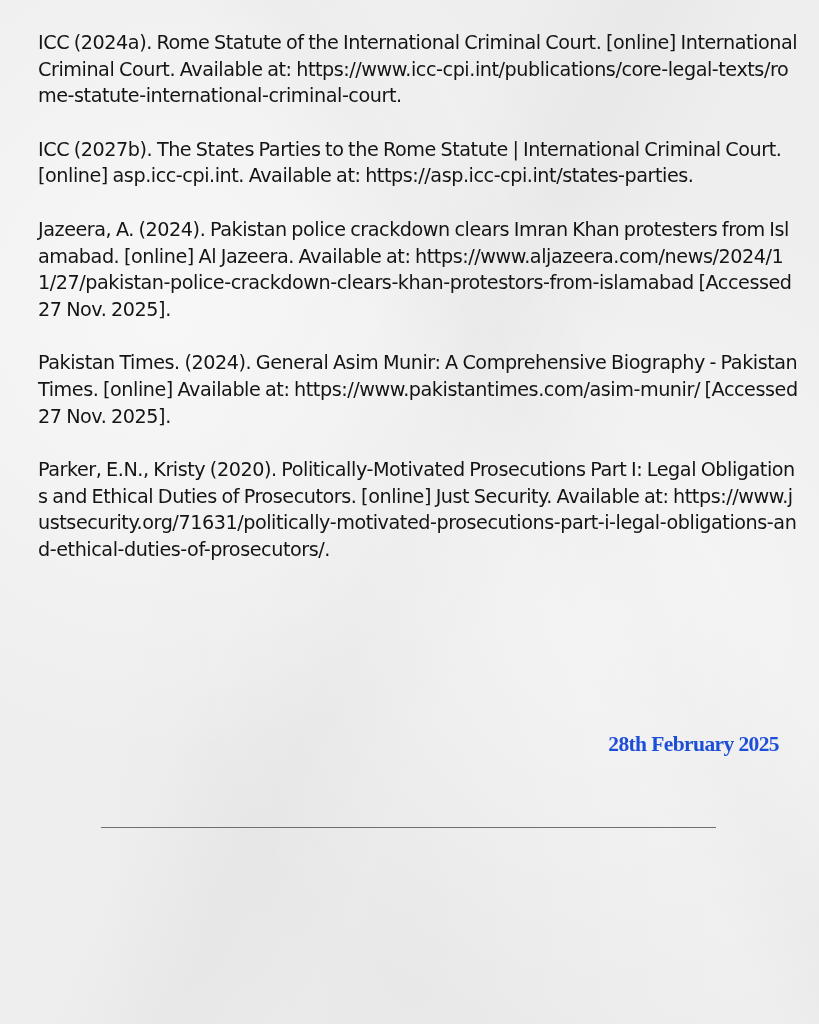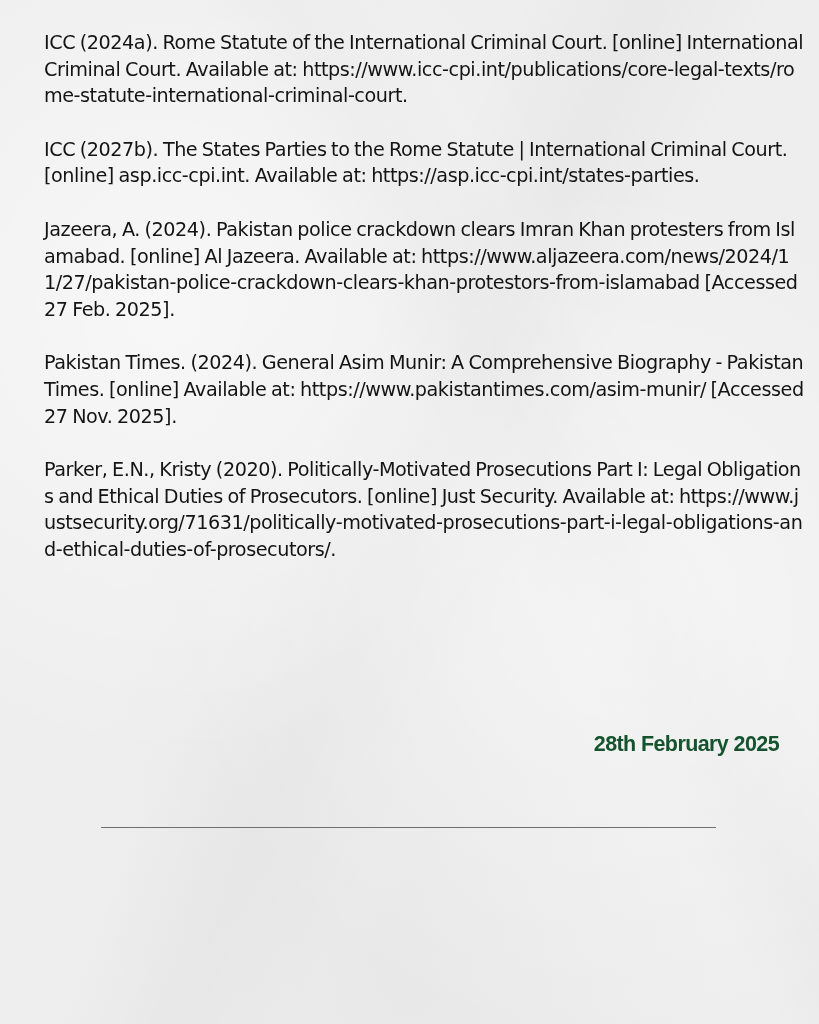--- a/index.html
+++ b/index.html
@@ -16,61 +16,61 @@
       radial-gradient(ellipse at 75% 60%, rgba(255,255,255,0.45) 0%, rgba(255,255,255,0) 50%),
       radial-gradient(ellipse at 50% 90%, rgba(220,220,220,0.35) 0%, rgba(220,220,220,0) 55%),
       linear-gradient(115deg, rgba(0,0,0,0) 40%, rgba(0,0,0,0.025) 50%, rgba(0,0,0,0) 60%),
       linear-gradient(60deg, rgba(0,0,0,0) 55%, rgba(0,0,0,0.02) 62%, rgba(0,0,0,0) 70%);
     position: relative;
     font-family: "DejaVu Sans", sans-serif;
     color: #141414;
   }
   .refs {
     position: absolute;
-    left: 44px;
+    left: 38px;
     top: 30px;
     width: 760px;
   }
   .ref {
     font-size: 19.2px;
     line-height: 26.6px;
     letter-spacing: -0.45px;
     word-spacing: -1px;
     margin: 0 0 27px 0;
     word-break: break-all;
     hyphens: none;
   }
   .signature {
     position: absolute;
     right: 40px;
     top: 729px;
     text-align: right;
-    font-family: Liberation Sans, sans-serif;
+    font-family: Liberation Serif, serif;
     font-weight: bold;
     font-size: 21.5px;
     line-height: 31px;
     letter-spacing: -0.6px;
-    color: #14532d;
+    color: #1d4ed8;
   }
   .divider {
     position: absolute;
     left: 101px;
     top: 827px;
     width: 615px;
     height: 0;
     border-top: 1.6px solid #6f6f6f;
   }
 </style>
 </head>
 <body>
 
 <div class="refs">
   <p class="ref">ICC (2024a). Rome Statute of the International Criminal Court. [online] International Criminal Court. Available at: https://www.icc-cpi.int/publications/core-legal-texts/rome-statute-international-criminal-court.</p>
   <p class="ref">ICC (2027b). The States Parties to the Rome Statute | International Criminal Court. [online] asp.icc-cpi.int. Available at: https://asp.icc-cpi.int/states-parties.</p>
-  <p class="ref">Jazeera, A. (2024). Pakistan police crackdown clears Imran Khan protesters from Islamabad. [online] Al Jazeera. Available at: https://www.aljazeera.com/news/2024/11/27/pakistan-police-crackdown-clears-khan-protestors-from-islamabad [Accessed 27 Feb. 2025].</p>
+  <p class="ref">Jazeera, A. (2024). Pakistan police crackdown clears Imran Khan protesters from Islamabad. [online] Al Jazeera. Available at: https://www.aljazeera.com/news/2024/11/27/pakistan-police-crackdown-clears-khan-protestors-from-islamabad [Accessed 27 Nov. 2025].</p>
   <p class="ref">Pakistan Times. (2024). General Asim Munir: A Comprehensive Biography - Pakistan Times. [online] Available at: https://www.pakistantimes.com/asim-munir/ [Accessed 27 Nov. 2025].</p>
   <p class="ref">Parker, E.N., Kristy (2020). Politically-Motivated Prosecutions Part I: Legal Obligations and Ethical Duties of Prosecutors. [online] Just Security. Available at: https://www.justsecurity.org/71631/politically-motivated-prosecutions-part-i-legal-obligations-and-ethical-duties-of-prosecutors/.</p>
 </div>
 
 <div class="signature">
   <div>28th February 2025</div>
 </div>
 
 <div class="divider"></div>
 

